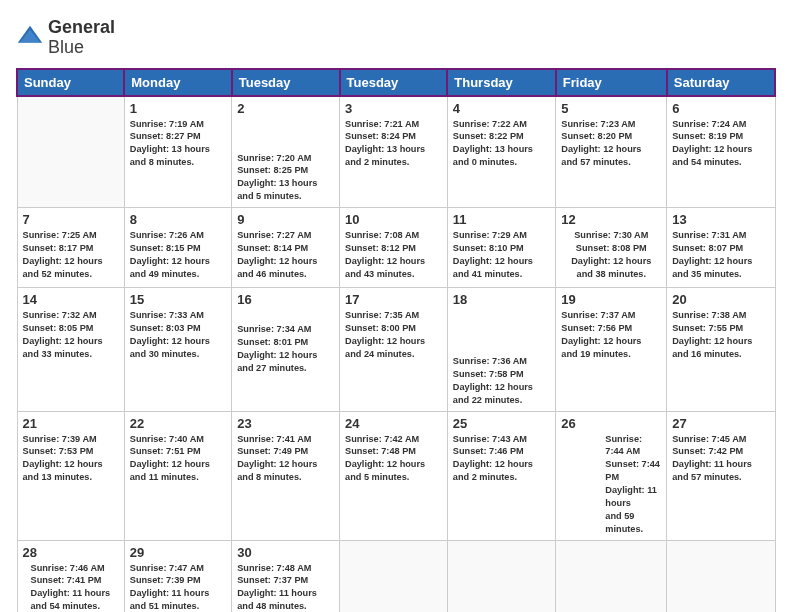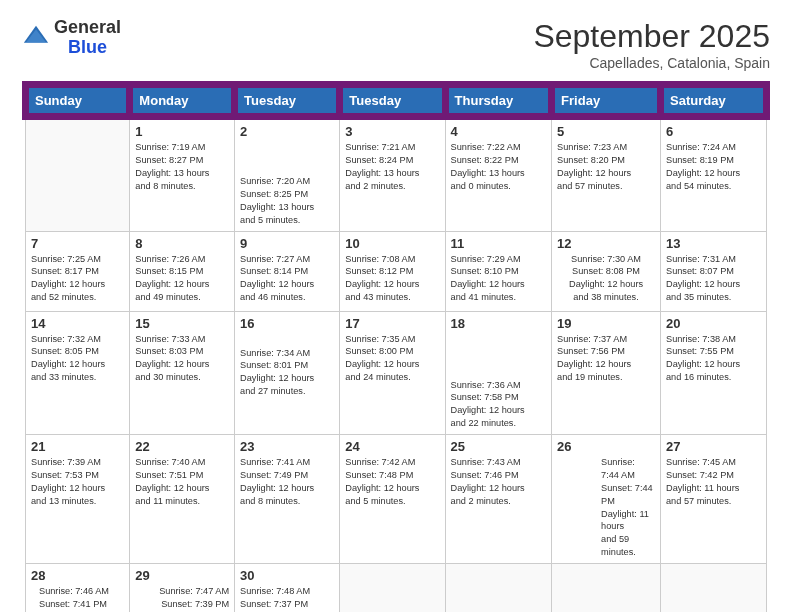--- a/index.html
+++ b/index.html
@@ -6,21 +6,21 @@
     body {
       font-family: Arial, sans-serif;
       background: #fff;
       width: 792px;
       height: 612px;
       overflow: hidden;
     }
     .page {
       width: 792px;
       height: 612px;
-      padding: 18px 22px;
+      padding: 18px 16px;
       display: flex;
       flex-direction: column;
     }
     .header {
       display: flex;
       justify-content: space-between;
       align-items: flex-start;
       margin-bottom: 10px;
     }
     .logo {
@@ -33,23 +33,22 @@
       flex-direction: column;
       line-height: 1.1;
     }
     .logo-general {
       font-size: 18px;
       font-weight: bold;
       color: #333;
     }
     .logo-blue {
       font-size: 18px;
-      font-weight: bold;
-      color: #1d4ed8;
-      text-align: center;
+      font-weight: normal;
+      color: #404040;
     }
     .logo-icon {
       width: 28px;
       height: 28px;
     }
     .title-block {
       text-align: right;
     }
     .month-title {
       font-size: 32px;
@@ -65,21 +64,21 @@
       border-collapse: collapse;
       flex: 1;
     }
     .calendar th {
       background-color: #2a6db5;
       color: #fff;
       font-size: 13px;
       font-weight: bold;
       text-align: left;
       padding: 5px 6px;
-      border: 7px solid #701a75;
+      border: 2px solid #701a75;
     }
     .calendar td {
       border: 1px solid #ccc;
       vertical-align: top;
       padding: 4px 5px;
       width: 113px;
       height: 80px;
       font-size: 9.5px;
       color: #333;
       background: #fff;
@@ -91,43 +90,40 @@
       font-size: 13px;
       font-weight: bold;
       color: #333;
       display: block;
       margin-bottom: 2px;
     }
     .day-info {
       font-size: 9.2px;
       line-height: 1.4;
       color: #333;
+      font-weight: bold;
     }
     .last-row td {
       height: 68px;
     }
   </style>
 </head>
 <body>
 
 <div class="page">
   <div class="header">
     <div class="logo">
       <svg class="logo-icon" viewBox="0 0 30 30">
         <polygon points="15,2 28,20 2,20" fill="#2a6db5"></polygon>
         <polygon points="15,6 26,20 4,20" fill="#5599dd" opacity="0.5"></polygon>
       </svg>
       <div class="logo-text">
         <span class="logo-general">General</span>
         <span class="logo-blue">Blue</span>
       </div>
-    </div>
-    <div class="title-block">
-      <div class="month-title">September 2025</div>
-      <div class="location">Capellades, Catalonia, Spain</div>
     </div>
   </div>
 
   <table class="calendar">
     <thead>
       <tr>
         <th>Sunday</th>
         <th>Monday</th>
         <th>Tuesday</th>
         <th>Tuesday</th>
@@ -338,21 +334,21 @@
         <tr class="last-row">
           <td>
             <span class="day-number">28</span>
             <div class="day-info" style="white-space: pre-wrap; margin-left: 8px;">Sunrise: 7:46 AM
 Sunset: 7:41 PM
 Daylight: 11 hours
 and 54 minutes.</div>
           </td>
           <td>
             <span class="day-number">29</span>
-            <div class="day-info" style="white-space: pre-wrap; text-align: right;">Sunrise: 7:47 AM
+            <div class="day-info" style="white-space: pre-wrap;">Sunrise: 7:47 AM
 Sunset: 7:39 PM
 Daylight: 11 hours
 and 51 minutes.</div>
           </td>
           <td>
             <span class="day-number">30</span>
             <div class="day-info" style="white-space: pre-wrap;">Sunrise: 7:48 AM
 Sunset: 7:37 PM
 Daylight: 11 hours
 and 48 minutes.</div>

